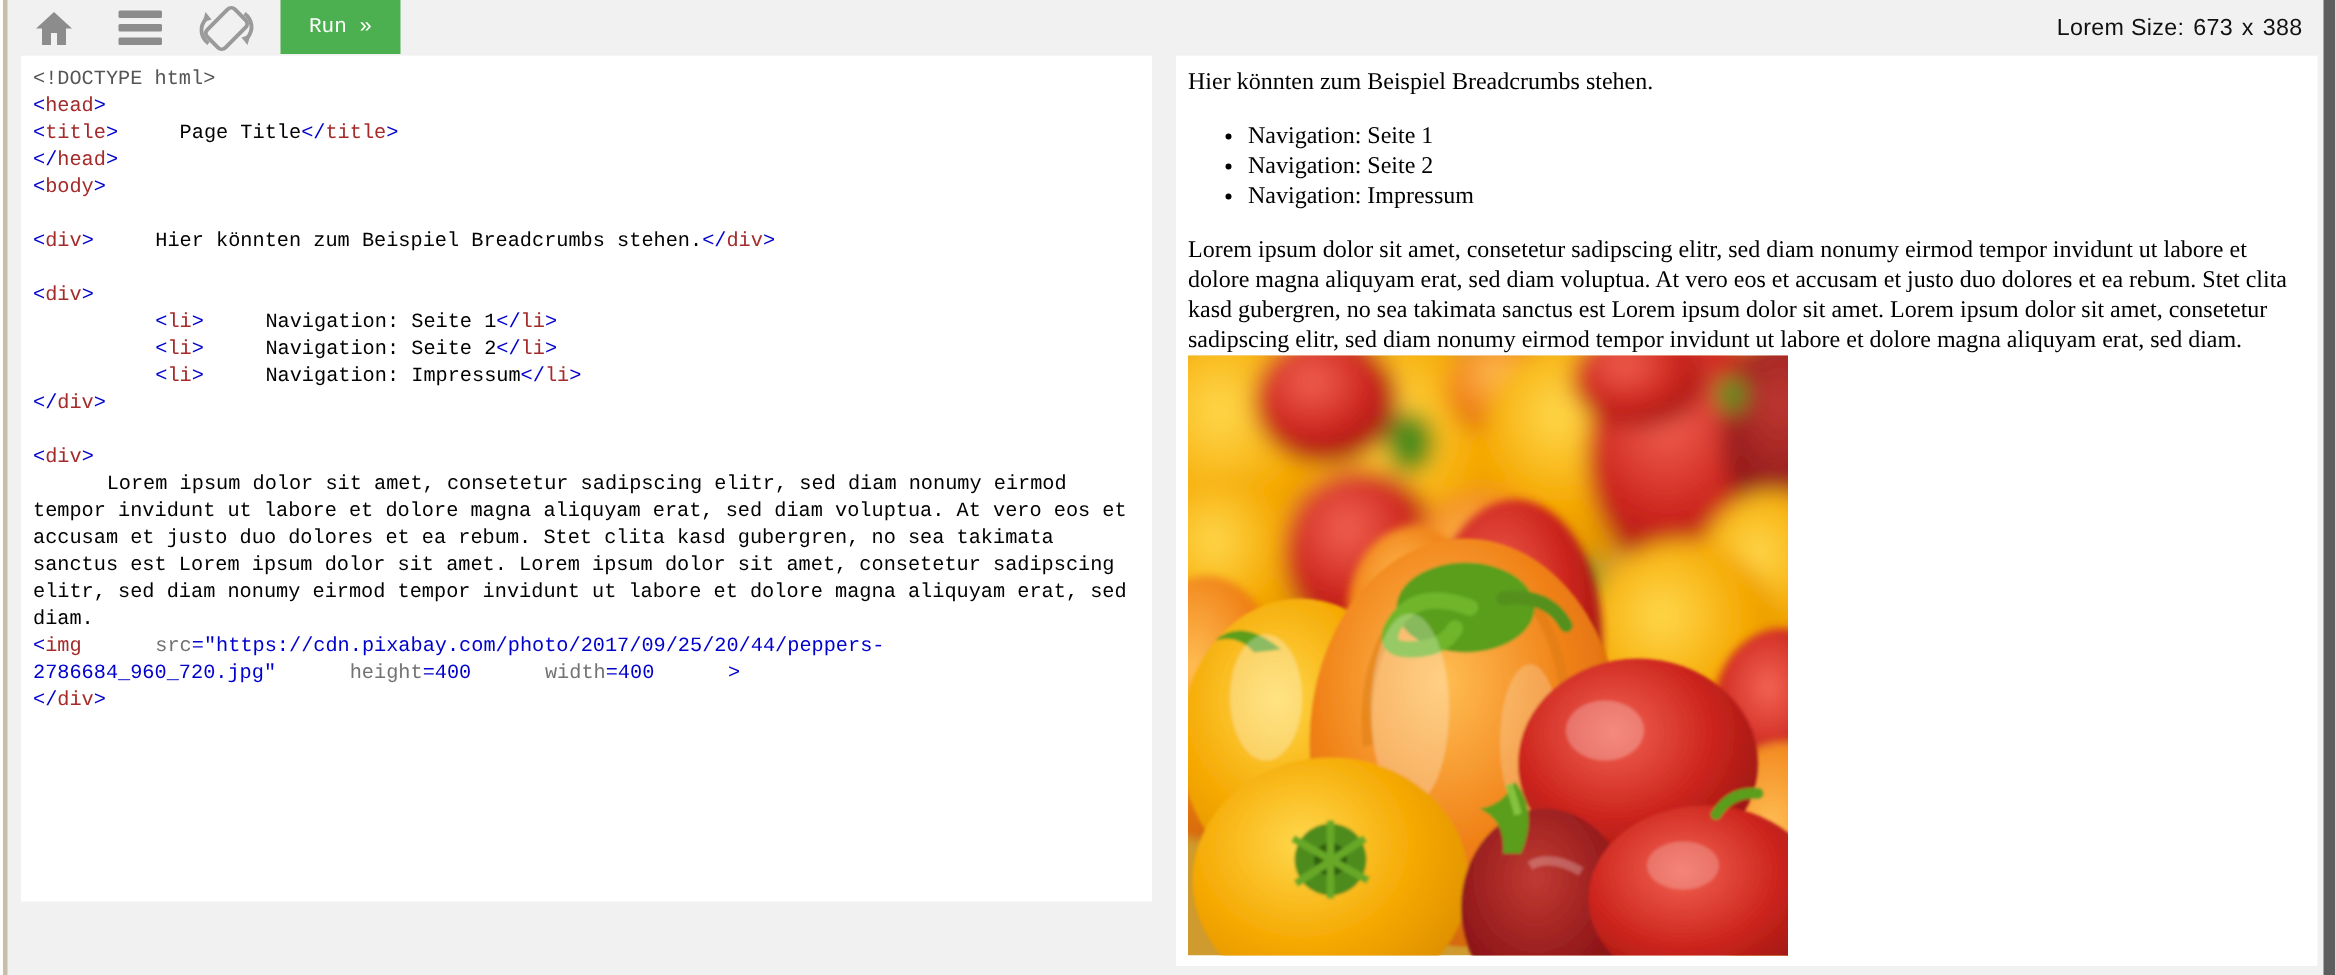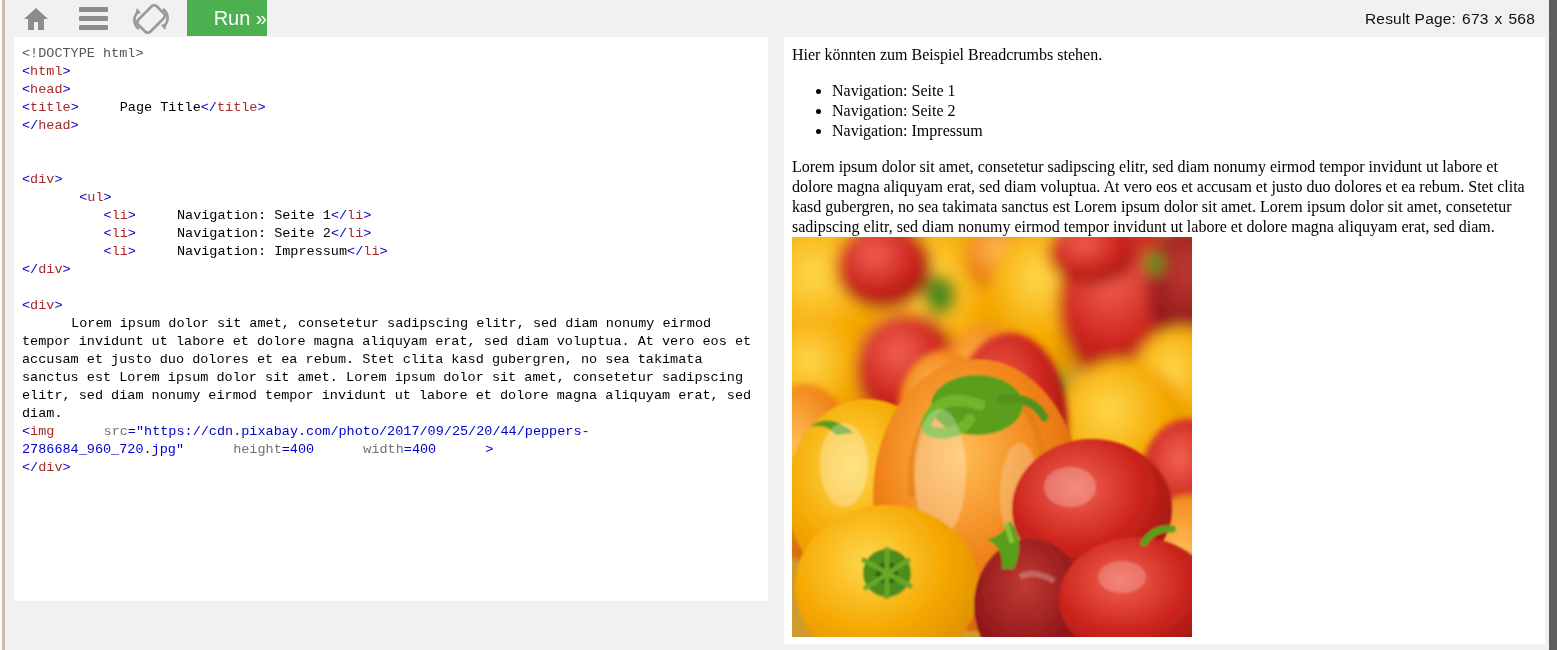--- a/index.html
+++ b/index.html
@@ -10,21 +10,21 @@
 
   
   .toolbar { position:absolute; left:0; top:0; width:1549px; height:37px;
              background:#f1f1f1; display:flex; align-items:center; z-index:2; }
   .tool-btn { background:none; border:none; cursor:pointer; display:flex; align-items:center; justify-content:center; }
   .btn-home { margin-left:23px; width:26px; height:26px; }
   .btn-menu { margin-left:28px; width:32px; height:26px; display:flex; flex-direction:column; justify-content:center; gap:3px; }
   .btn-menu .bar { width:29px; height:5px; background:#8c8c8c; border-radius:1px; }
   .btn-orient { margin-left:20px; width:44px; height:34px; }
   .btn-run { margin-left:14px; width:80px; height:36px; background:#4caf50; color:#fff;
-             font-size:20px; font-family:Liberation Sans, sans-serif; border:none; cursor:pointer; align-self:flex-start;text-align:right; }
+             font-size:14px; font-family:Liberation Mono, monospace; border:none; cursor:pointer; align-self:flex-start; }
   .result-size { margin-left:auto; margin-right:14px; font-size:15.5px; color:#111;
                  display:flex; align-items:center; gap:6px; letter-spacing:.2px; }
 
   
   .edge-left-white { position:absolute; left:0; top:0; width:2px; height:650px; background:#fdfdfd; z-index:5; }
   .edge-left-tan   { position:absolute; left:2px; top:0; width:3px; height:650px; background:#c9bda7; z-index:5; }
   .edge-right-dark { position:absolute; right:0; top:0; width:8px; height:650px; background:#5e5e5e; z-index:5; }
   .bottom-strip    { position:absolute; left:0; top:644px; width:1549px; height:6px; background:#f1f1f1; z-index:3; }
 
   
@@ -80,38 +80,38 @@
           </g>
           <path d="M10 28 A 14 12 0 0 1 8 12" fill="none" stroke="#9a9a9a" stroke-width="2.6"></path>
           <path d="M34 8 A 14 12 0 0 1 36 24" fill="none" stroke="#9a9a9a" stroke-width="2.6"></path>
           <path d="M6 14 L12 12 L8 7 Z" fill="#9a9a9a"></path>
           <path d="M38 22 L32 24 L36 29 Z" fill="#9a9a9a"></path>
         </svg>
       </span>
     </button>
     <button class="btn-run">Run »</button>
     <div class="result-size">
-      <span>Result Page:</span>
+      <span>Lorem Size:</span>
       <span>673</span>
       <span>x</span>
-      <span>568</span>
+      <span>388</span>
     </div>
   </div>
 
   <div class="code-panel">
     <div class="code-lines">
         <div class="code-line"><span class="tk-m">&lt;!DOCTYPE html&gt;</span></div>
-        <div class="code-line"><span class="tk-p">&lt;</span><span class="tk-t">html</span><span class="tk-p">&gt;</span></div>
         <div class="code-line"><span class="tk-p">&lt;</span><span class="tk-t">head</span><span class="tk-p">&gt;</span></div>
         <div class="code-line"><span class="tk-p">&lt;</span><span class="tk-t">title</span><span class="tk-p">&gt;</span><span class="tk-x">Page Title</span><span class="tk-p">&lt;/</span><span class="tk-t">title</span><span class="tk-p">&gt;</span></div>
         <div class="code-line"><span class="tk-p">&lt;/</span><span class="tk-t">head</span><span class="tk-p">&gt;</span></div>
-        <div class="code-line">&nbsp;</div>
+        <div class="code-line"><span class="tk-p">&lt;</span><span class="tk-t">body</span><span class="tk-p">&gt;</span></div>
+        <div class="code-line">&nbsp;</div>
+        <div class="code-line"><span class="tk-p">&lt;</span><span class="tk-t">div</span><span class="tk-p">&gt;</span><span class="tk-x">Hier könnten zum Beispiel Breadcrumbs stehen.</span><span class="tk-p">&lt;/</span><span class="tk-t">div</span><span class="tk-p">&gt;</span></div>
         <div class="code-line">&nbsp;</div>
         <div class="code-line"><span class="tk-p">&lt;</span><span class="tk-t">div</span><span class="tk-p">&gt;</span></div>
-        <div class="code-line"><span class="tk-x">  </span><span class="tk-p">&lt;</span><span class="tk-t">ul</span><span class="tk-p">&gt;</span></div>
         <div class="code-line"><span class="tk-x">     </span><span class="tk-p">&lt;</span><span class="tk-t">li</span><span class="tk-p">&gt;</span><span class="tk-x">Navigation: Seite 1</span><span class="tk-p">&lt;/</span><span class="tk-t">li</span><span class="tk-p">&gt;</span></div>
         <div class="code-line"><span class="tk-x">     </span><span class="tk-p">&lt;</span><span class="tk-t">li</span><span class="tk-p">&gt;</span><span class="tk-x">Navigation: Seite 2</span><span class="tk-p">&lt;/</span><span class="tk-t">li</span><span class="tk-p">&gt;</span></div>
         <div class="code-line"><span class="tk-x">     </span><span class="tk-p">&lt;</span><span class="tk-t">li</span><span class="tk-p">&gt;</span><span class="tk-x">Navigation: Impressum</span><span class="tk-p">&lt;/</span><span class="tk-t">li</span><span class="tk-p">&gt;</span></div>
         <div class="code-line"><span class="tk-p">&lt;/</span><span class="tk-t">div</span><span class="tk-p">&gt;</span></div>
         <div class="code-line">&nbsp;</div>
         <div class="code-line"><span class="tk-p">&lt;</span><span class="tk-t">div</span><span class="tk-p">&gt;</span></div>
         <div class="code-line"><span class="tk-x"> Lorem ipsum dolor sit amet, consetetur sadipscing elitr, sed diam nonumy eirmod tempor invidunt ut labore et dolore magna aliquyam erat, sed diam voluptua. At vero eos et accusam et justo duo dolores et ea rebum. Stet clita kasd gubergren, no sea takimata sanctus est Lorem ipsum dolor sit amet. Lorem ipsum dolor sit amet, consetetur sadipscing elitr, sed diam nonumy eirmod tempor invidunt ut labore et dolore magna aliquyam erat, sed diam.</span></div>
         <div class="code-line"><span class="tk-p">&lt;</span><span class="tk-t">img</span><span class="tk-x"> </span><span class="tk-a">src</span><span class="tk-p">=</span><span class="tk-v">"https://cdn.pixabay.com/photo/2017/09/25/20/44/peppers-2786684_960_720.jpg"</span><span class="tk-x"> </span><span class="tk-a">height</span><span class="tk-p">=</span><span class="tk-v">400</span><span class="tk-x"> </span><span class="tk-a">width</span><span class="tk-p">=</span><span class="tk-v">400</span><span class="tk-x"> </span><span class="tk-p">&gt;</span></div>
         <div class="code-line"><span class="tk-p">&lt;/</span><span class="tk-t">div</span><span class="tk-p">&gt;</span></div>
         <div class="code-line">&nbsp;</div>

